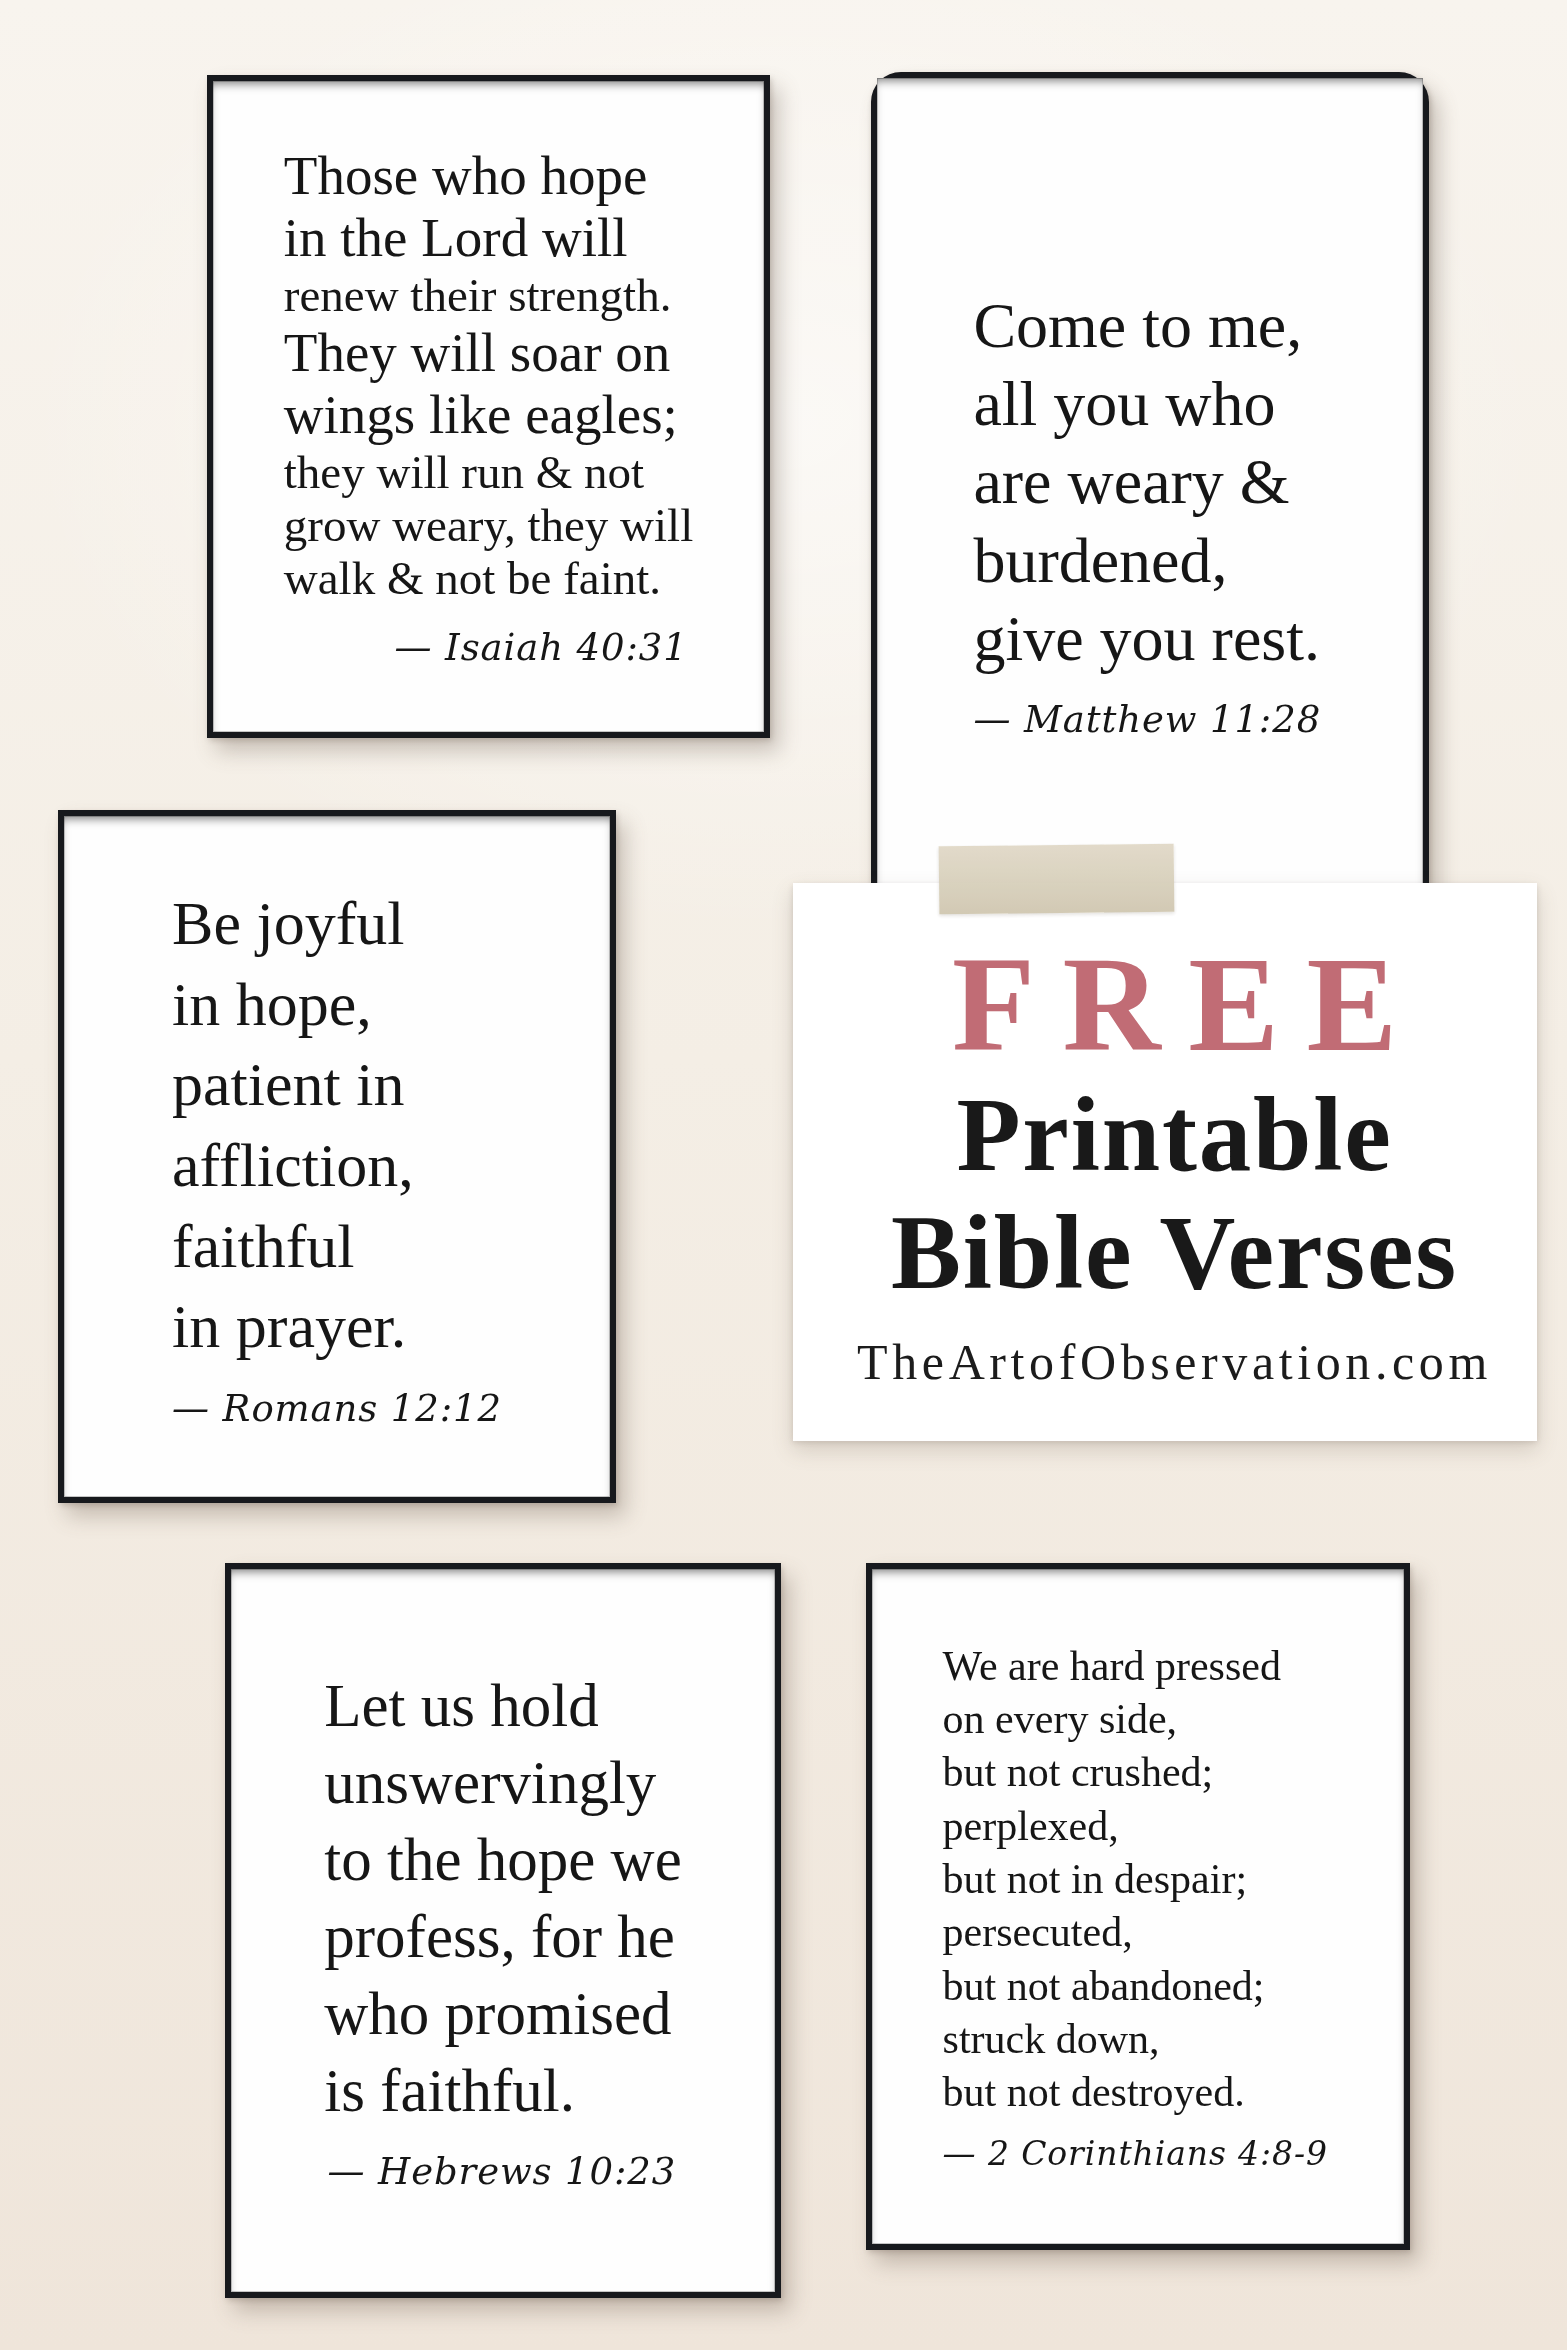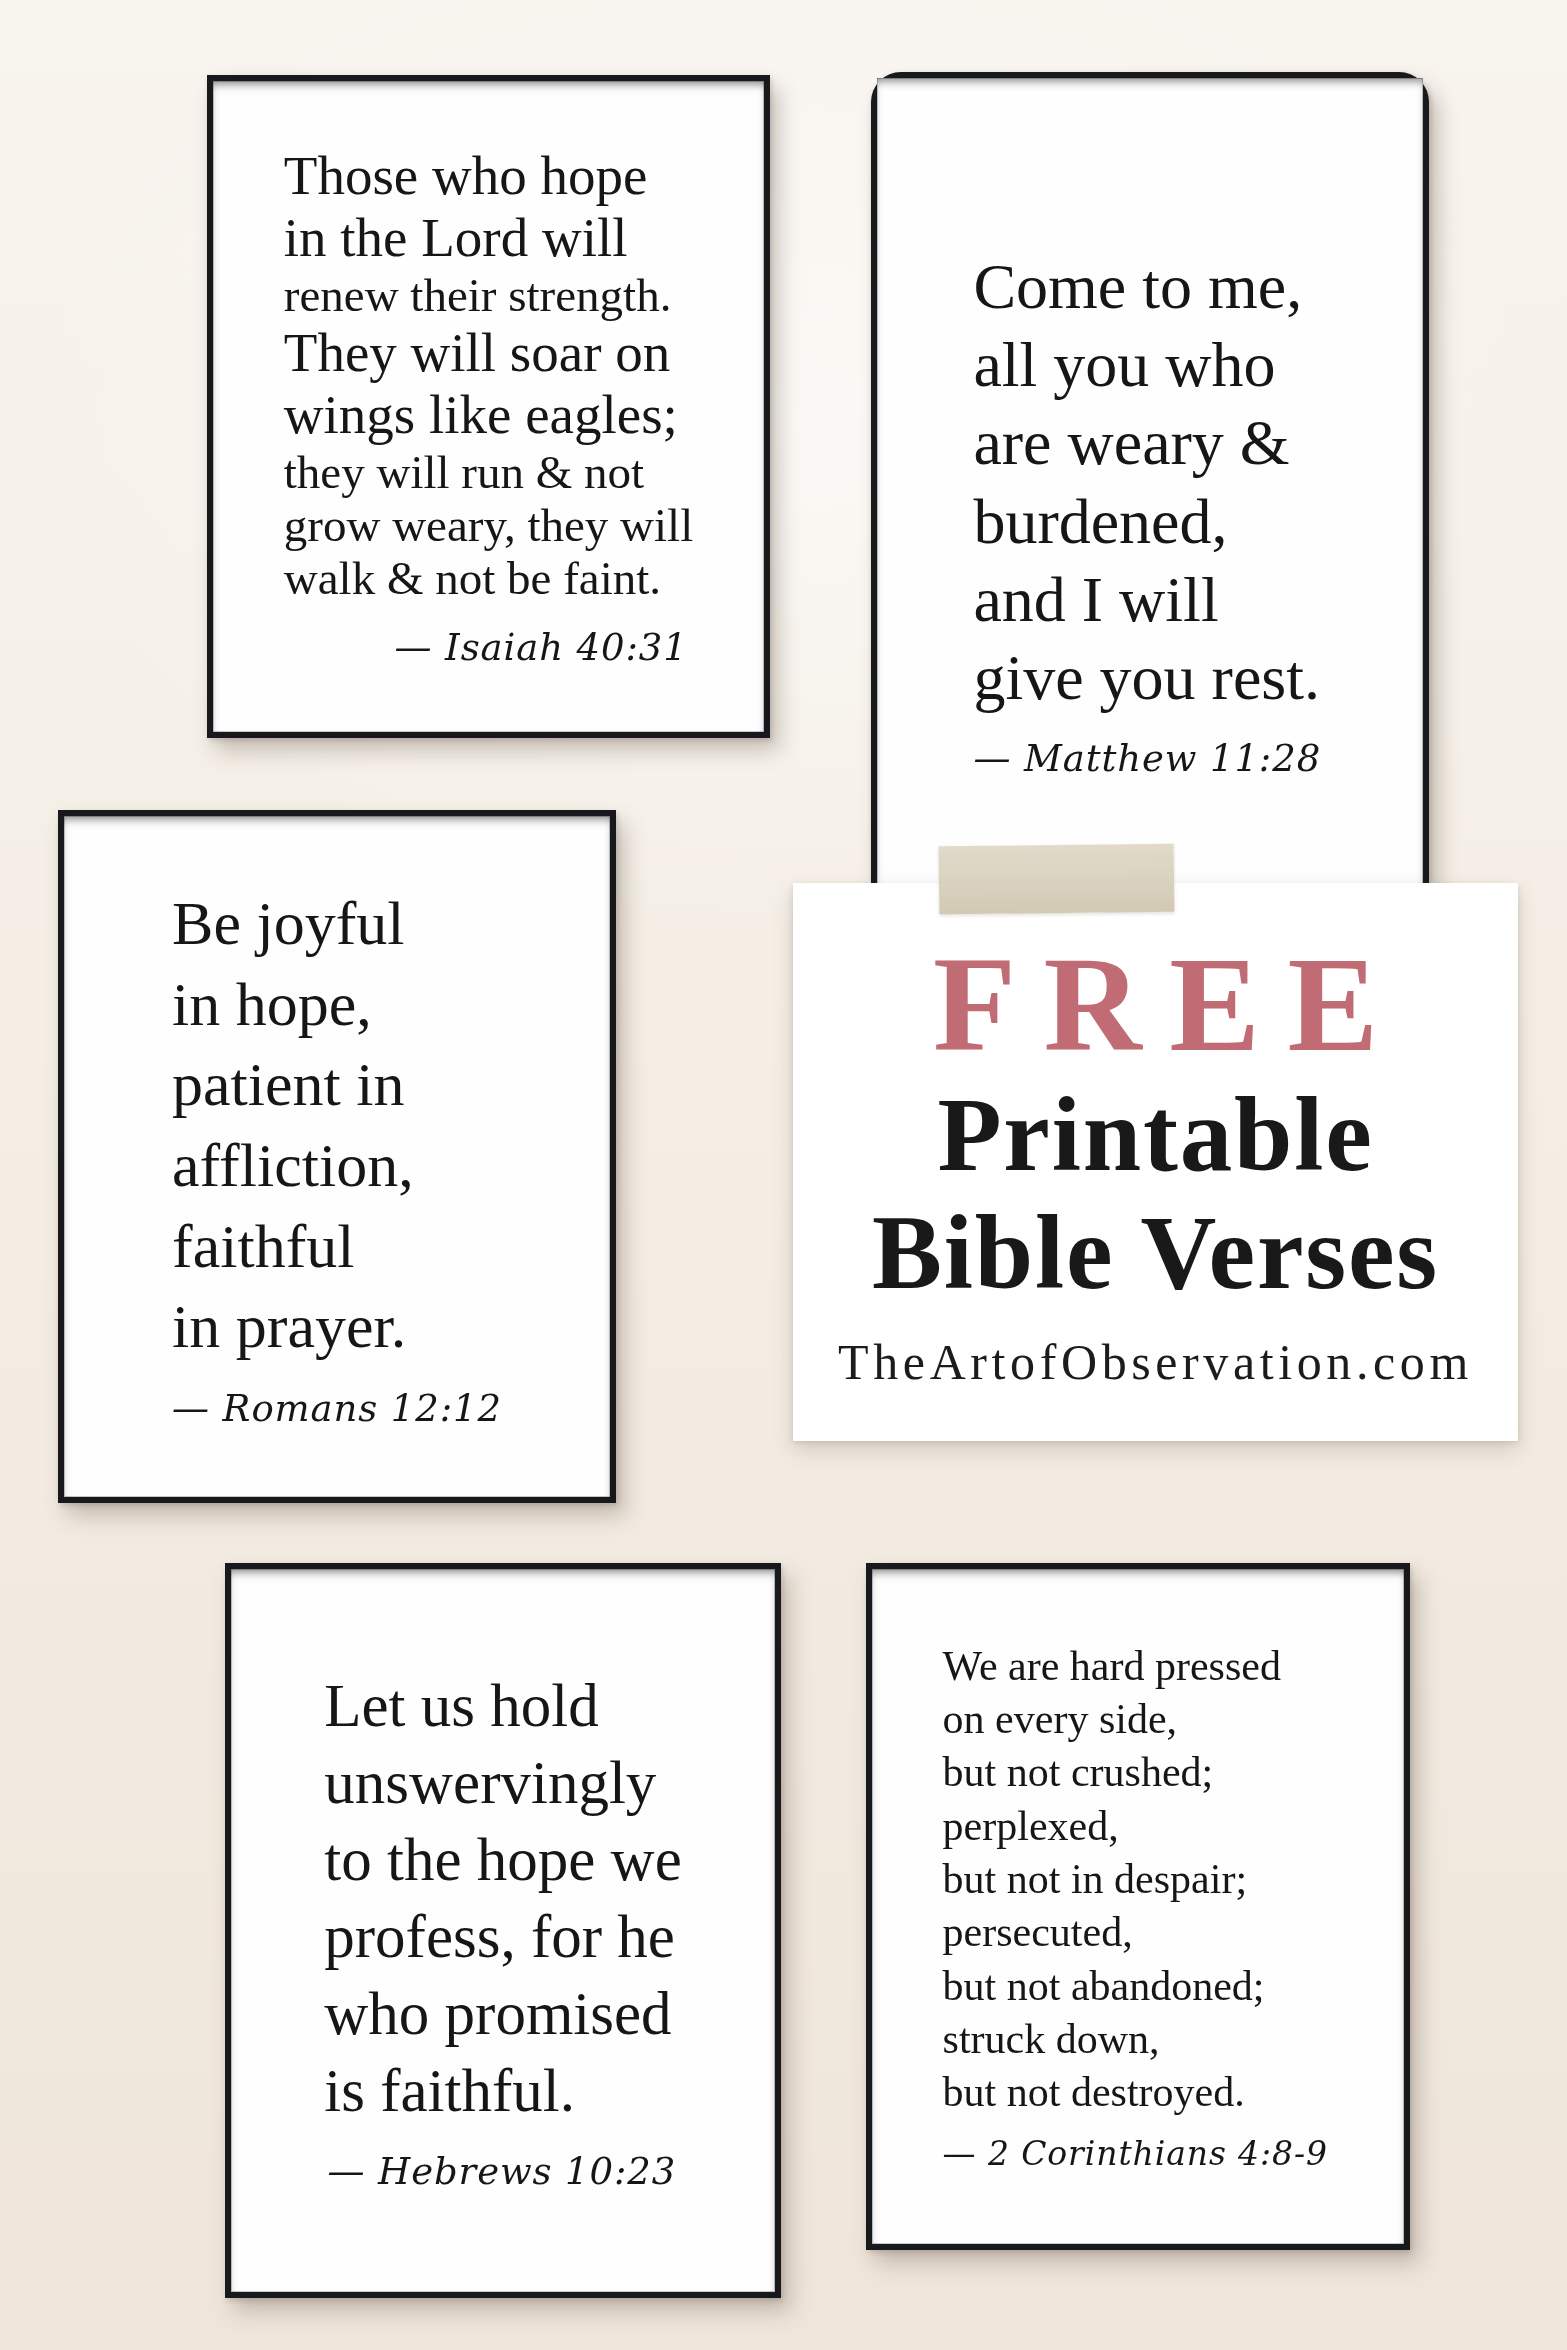--- a/index.html
+++ b/index.html
@@ -60,20 +60,21 @@
   .f5 .ln{font-size:42px;line-height:1.27;}
   .f5 .attr{font-size:33px;margin-top:14.7px;}
 
   
   .sign{
     position:absolute;left:793px;top:883px;width:725px;height:558px;
     background:#ffffff;
     box-shadow:0 9.2px 20px rgba(96,78,66,.20), 0 1.8px 5.5px rgba(96,78,66,.18);
     display:flex;flex-direction:column;align-items:center;justify-content:center;
     text-align:center;
+    padding-left:19px;
   }
   .sign .free{
     color:#c16c75;
     font-size:136px;
     font-weight:bold;
     letter-spacing:27.5px;
     margin-left:27.5px;      
     line-height:1.05;
   }
   .sign .sub{
@@ -118,21 +119,20 @@
   </div>
 </div>
 
 <div class="frame f2">
   <div class="paper">
     <div class="verse">
       <div class="ln">Come to me,</div>
       <div class="ln">all you who</div>
       <div class="ln">are weary &amp;</div>
       <div class="ln">burdened,</div>
-      <div class="ln">and I will</div>
       <div class="ln">give you rest.</div>
       <div class="attr">— Matthew 11:28</div>
     </div>
   </div>
 </div>
 
 <div class="frame f3">
   <div class="paper">
     <div class="verse">
       <div class="ln">Be joyful</div>

